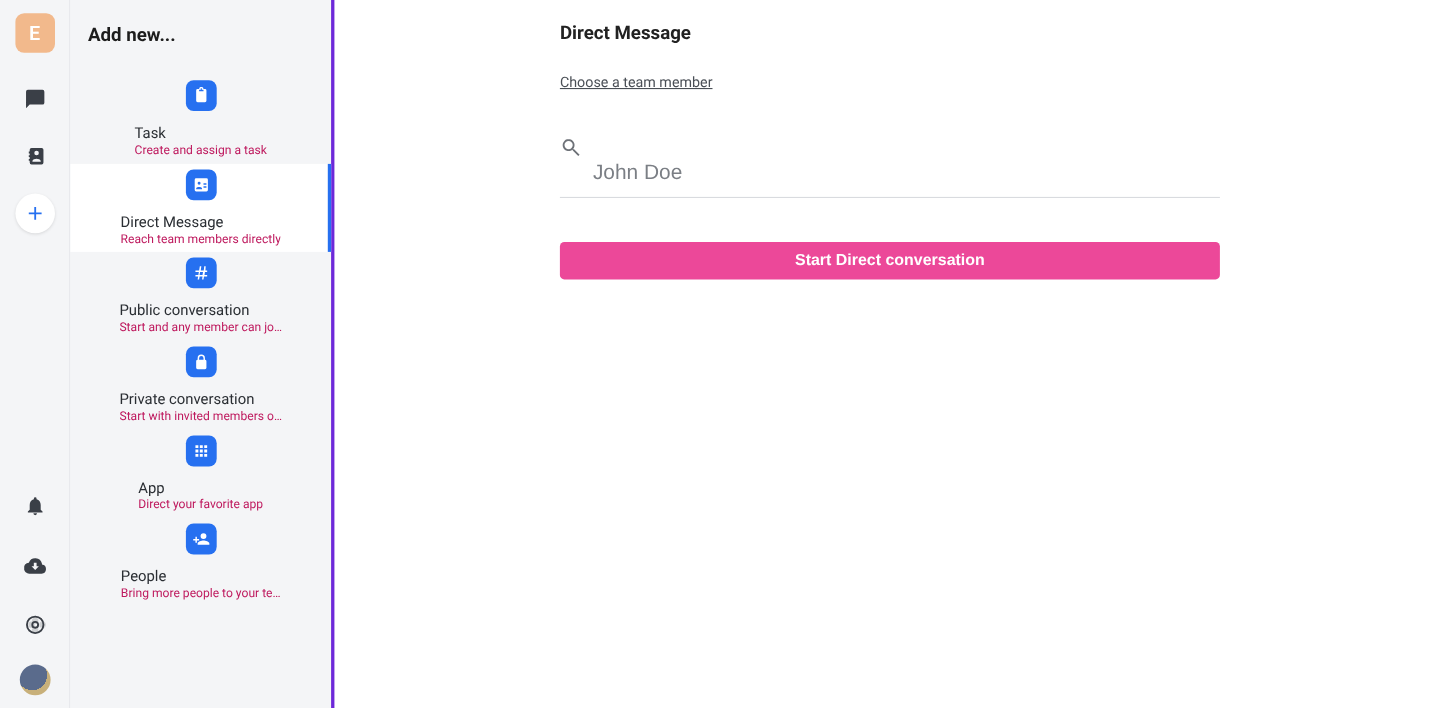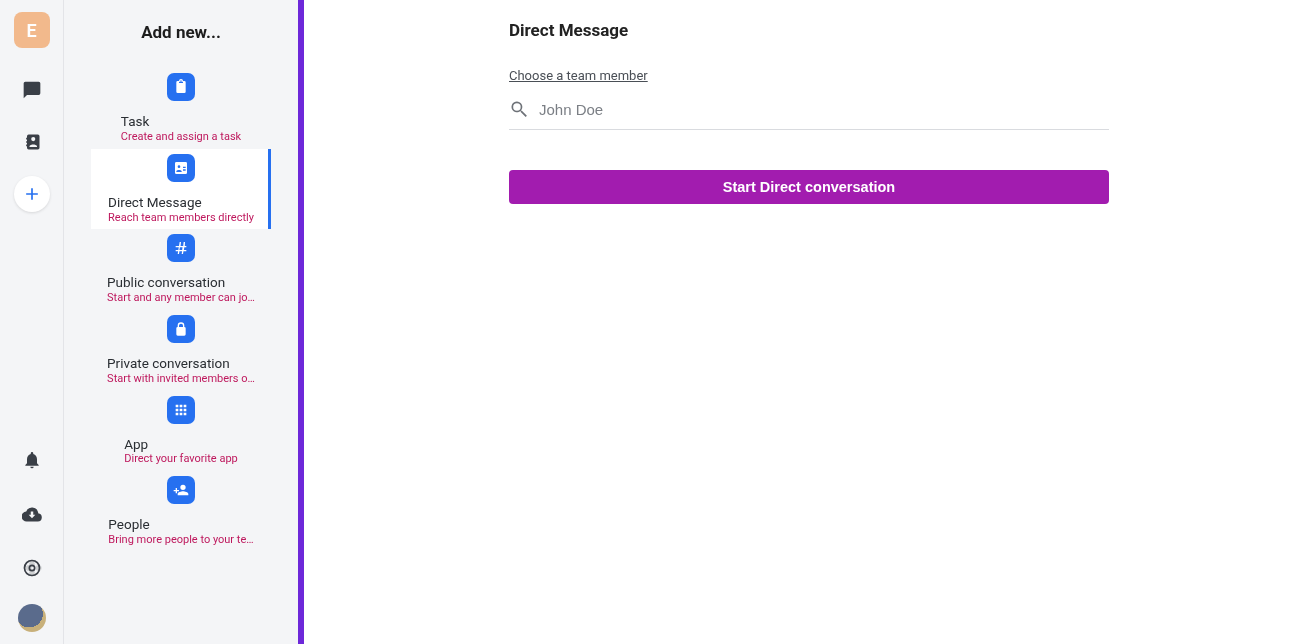--- a/index.html
+++ b/index.html
@@ -49,24 +49,23 @@
   .rail-bottom { display:flex; flex-direction:column; align-items:center; padding-bottom:12px;}
   .mascot {
     width:28px;height:28px;border-radius:50%;
     background:radial-gradient(circle at 40% 35%, #5a6b8c 0 55%, #c8b07a 55% 100%);
   }
 
   
   .panel {
     width:240px;
     background:#f4f5f7;
-    border-right:6px solid #6d28d9;
+    border-right:3px solid #6d28d9;
     display:flex;
     flex-direction:column;
-    align-items:center;
   }
   .panel-title {
     font-size:17px;
     font-weight:700;
     padding:22px 16px 26px;
     color:#1d1d1d;
   }
   .list { display:flex; flex-direction:column; }
   .item {
     display:flex;
@@ -132,29 +131,30 @@
     align-items:center;
     gap:10px;
     border-bottom:1px solid #d9dbdf;
     padding:4px 0 10px;
     margin-bottom:40px;
   }
   .search-row svg { width:20px;height:20px;fill:#6e7278; flex:none; }
   .search-input {
     border:none;
     outline:none;
-    font-size:15px;
+    font-size:19px;
     color:#555;
     background:transparent;
     width:100%;
+    margin-top:48px;
   }
   .search-input::placeholder { color:#7b7f85; }
   .primary-btn {
     width:100%;
-    background:#a21caf;
+    background:#ec4899;
     color:#fff;
     font-size:14.5px;
     font-weight:600;
     border:none;
     border-radius:4px;
     height:34px;
     cursor:pointer;
   }
 </style>
 </head>

